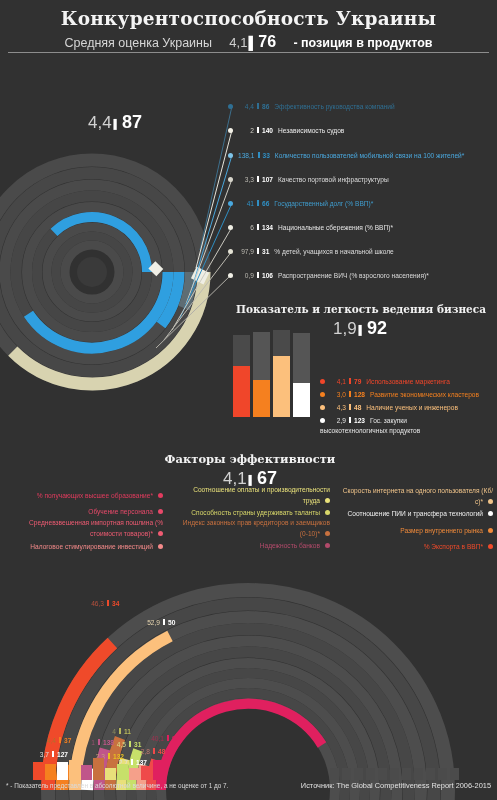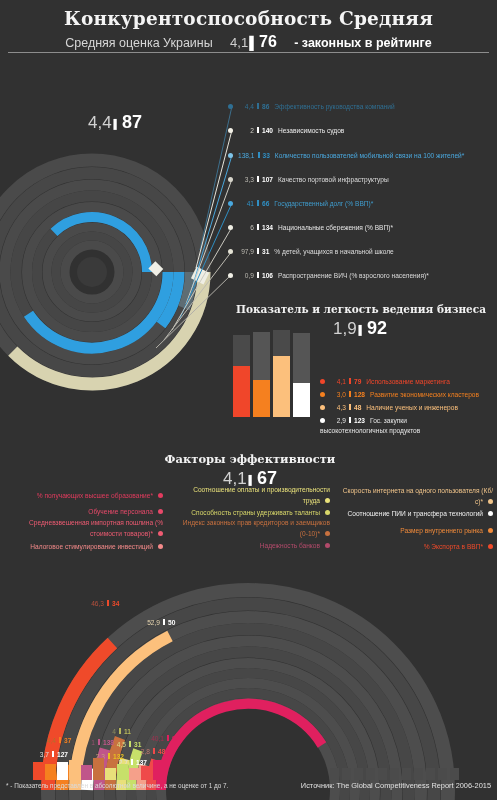--- a/index.html
+++ b/index.html
@@ -69,27 +69,27 @@
   }
   .swatch{position:absolute;bottom:0;width:11px;}
   .gswatch{position:absolute;width:9px;background:#4b4b4b;}
 </style>
 </head>
 <body>
 
 <div class="page">
 
   <div class="header">
-    <div class="title">Конкурентоспособность Средняя</div>
+    <div class="title">Конкурентоспособность Украины</div>
     <div class="subline">
       <span class="lbl">Средняя оценка Украины</span>
       &nbsp;&nbsp;&nbsp;
       <span class="sc">4,1</span><span class="sep">▌</span><span class="rk">76</span>
       &nbsp;&nbsp;&nbsp;
-      <span class="tail">- законных в рейтинге</span>
+      <span class="tail">- позиция в продуктов</span>
     </div>
     <div class="hrule"></div>
   </div>
 
   <div class="sec-score" style="left:0;top:112px;width:230px;">
     <span class="v">4,4</span><span class="b">▌</span><span class="r">87</span>
   </div>
 
   <svg class="layer" width="497" height="420">
     <g transform="translate(92,272)">

